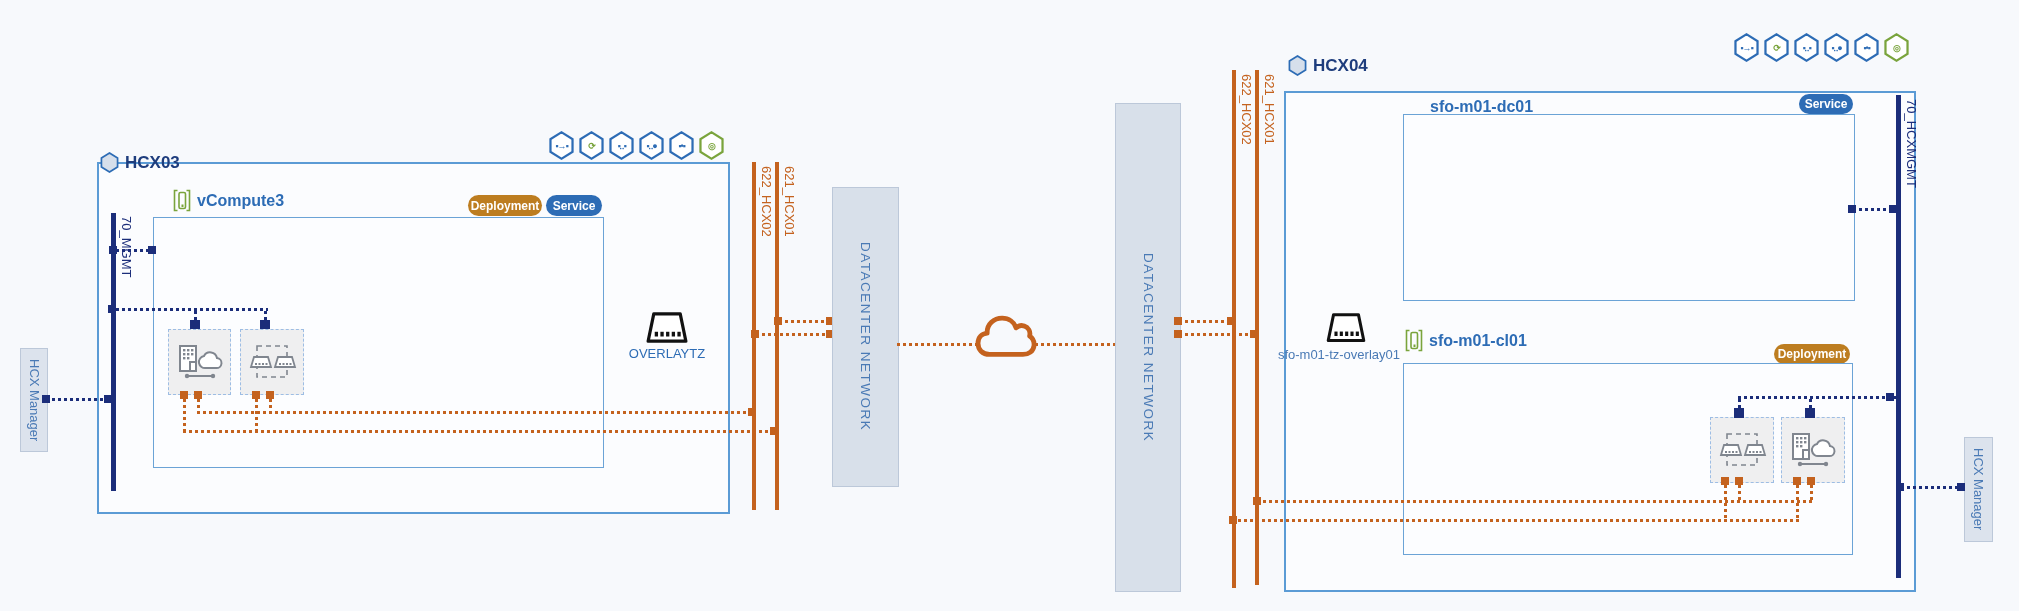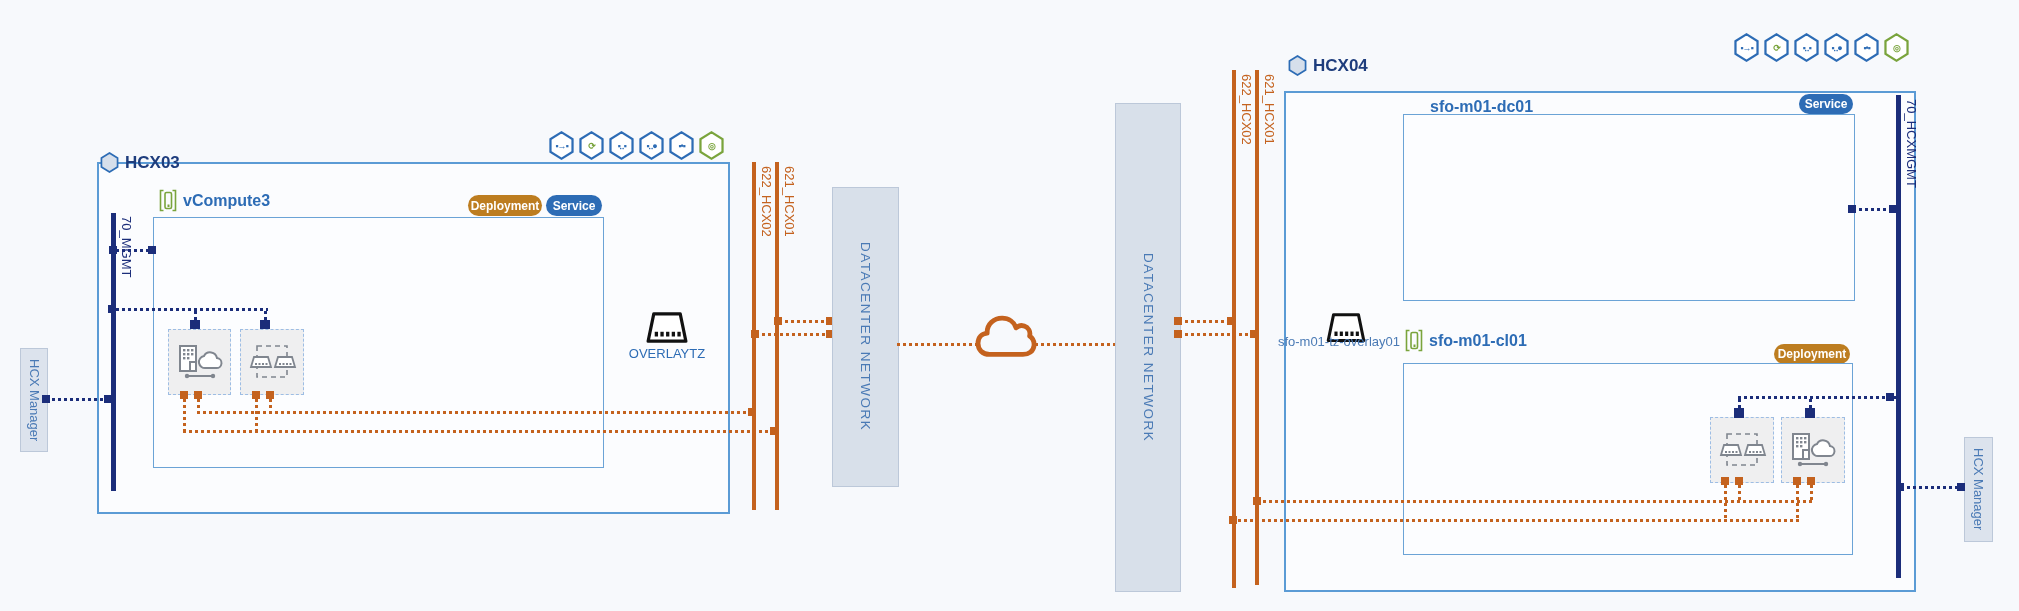--- a/index.html
+++ b/index.html
@@ -82,21 +82,21 @@
         <span class="hex-in" style="color: rgb(45, 108, 181);">▪•▪</span>
       </span>
       <span class="hex" style="background: rgb(122, 164, 60);">
         <span class="hex-in" style="color: rgb(122, 164, 60);">◎</span>
       </span>
     </div>
 
   <div class="sline" style="left:111px;top:213px;width:5px;height:278px;background:var(--navy)"></div>
   <div class="lab vtext" style="left:119px;top:216px;color:var(--navy)">70_MGMT</div>
 
-  <div class="cl-title" style="left:159px;top:189px">
+  <div class="cl-title" style="left:173px;top:189px">
     <svg width="18" height="23" viewBox="0 0 18 23">
       <path d="M4.5 1.5 H1.5 V21.5 H4.5" fill="none" stroke="#7aa43c" stroke-width="1.6"></path>
       <path d="M13.5 1.5 H16.5 V21.5 H13.5" fill="none" stroke="#7aa43c" stroke-width="1.6"></path>
       <rect x="6" y="3.5" width="6.5" height="16" rx="1.5" fill="none" stroke="#7aa43c" stroke-width="1.6"></rect>
       <rect x="8.5" y="15.5" width="2" height="2.5" fill="#7aa43c"></rect>
       </svg>
     <span>vCompute3</span>
   </div>
   <div class="pill gold" style="left:468px;top:195px;width:74px;height:21px">Deployment</div>
   <div class="pill blue" style="left:546px;top:195px;width:56px;height:21px">Service</div>
@@ -257,21 +257,21 @@
   <div class="cq nv" style="left:1889px;top:205px"></div>
 
   <svg class="abs" style="left:1325px;top:312px" width="42" height="32" viewBox="0 0 46 36">
     <path d="M9 3 H37 L43 32 H3 Z" fill="#fff" stroke="#111" stroke-width="3.4" stroke-linejoin="round"></path>
     <rect x="10" y="22" width="3.5" height="5" fill="#111"></rect>
       <rect x="16" y="22" width="3.5" height="5" fill="#111"></rect>
     <rect x="22" y="22" width="3.5" height="5" fill="#111"></rect>
       <rect x="28" y="22" width="3.5" height="5" fill="#111"></rect>
     <rect x="34" y="22" width="3.5" height="5" fill="#111"></rect>
     </svg>
-  <div class="lab" style="left:1268px;top:334px;width:132px;text-align:right;color:var(--bartext)">sfo-m01-tz-overlay01</div>
+  <div class="lab" style="left:1268px;top:347px;width:132px;text-align:right;color:var(--bartext)">sfo-m01-tz-overlay01</div>
 
   <div class="cl-title" style="left:1405px;top:329px">
     <svg width="18" height="23" viewBox="0 0 18 23">
       <path d="M4.5 1.5 H1.5 V21.5 H4.5" fill="none" stroke="#7aa43c" stroke-width="1.6"></path>
       <path d="M13.5 1.5 H16.5 V21.5 H13.5" fill="none" stroke="#7aa43c" stroke-width="1.6"></path>
       <rect x="6" y="3.5" width="6.5" height="16" rx="1.5" fill="none" stroke="#7aa43c" stroke-width="1.6"></rect>
       <rect x="8.5" y="15.5" width="2" height="2.5" fill="#7aa43c"></rect>
       </svg>
     <span>sfo-m01-cl01</span>
   </div>

